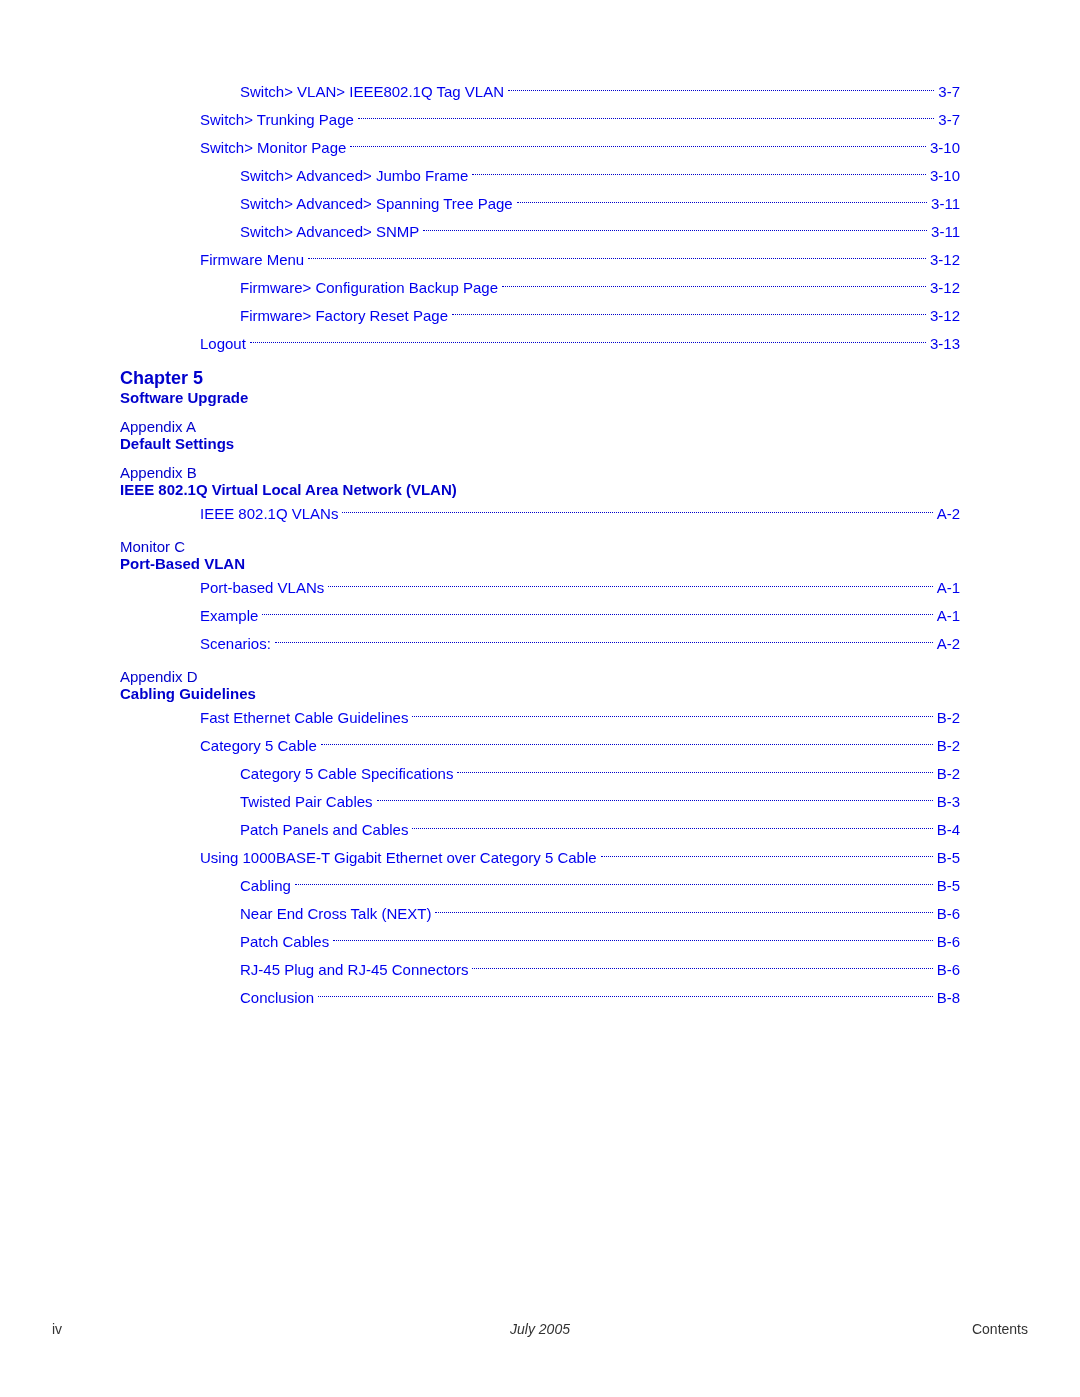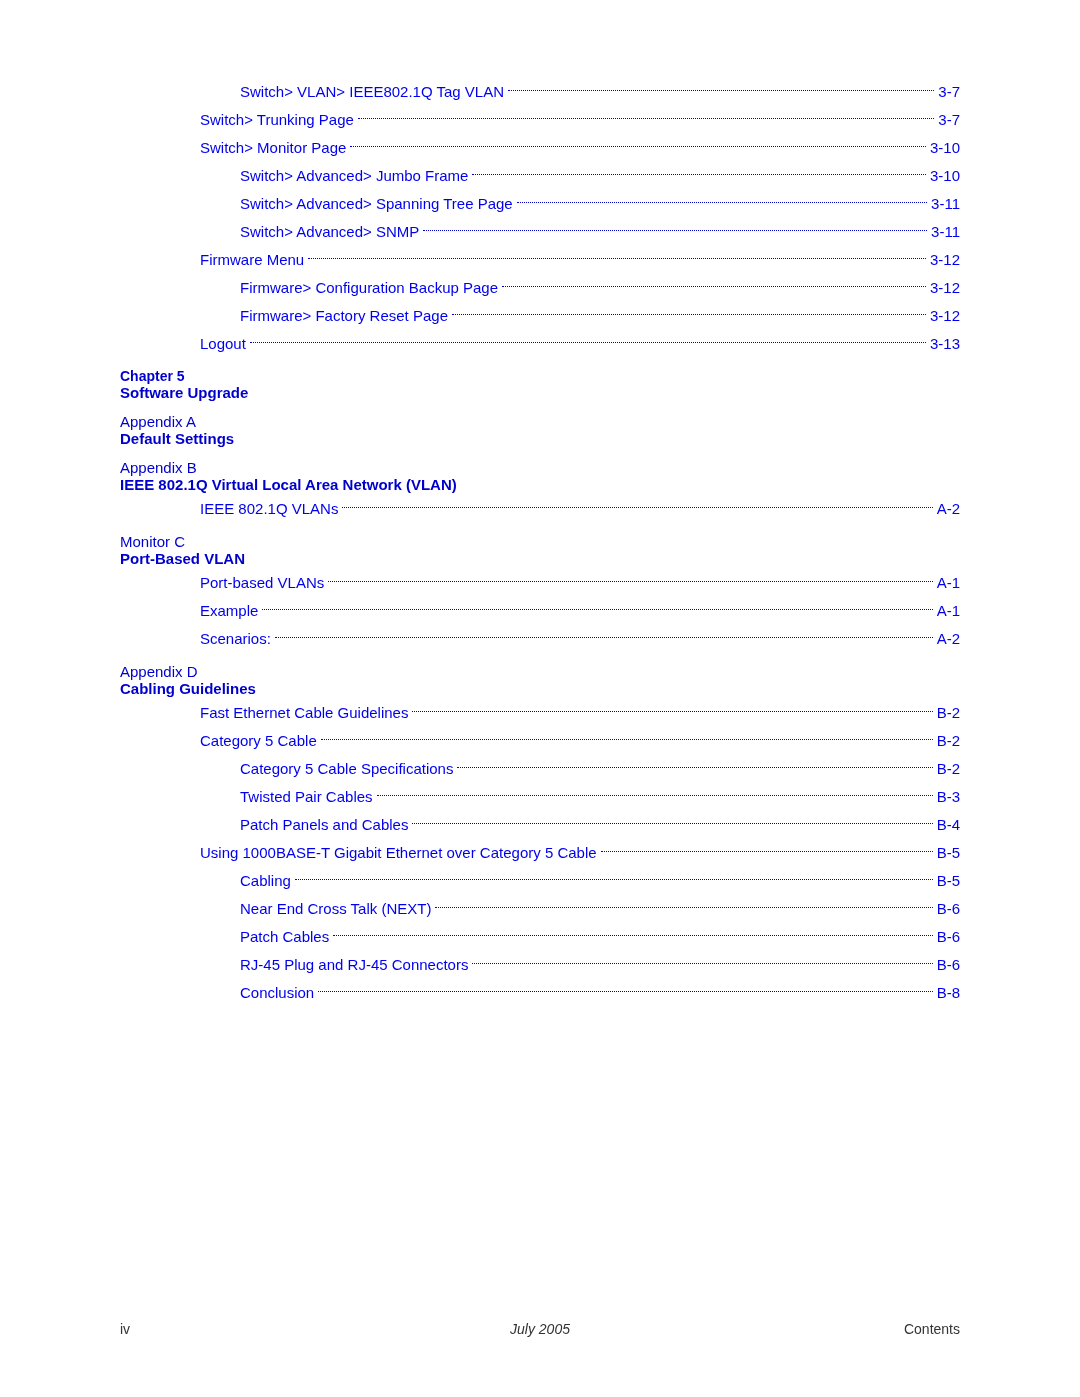--- a/index.html
+++ b/index.html
@@ -59,21 +59,21 @@
     }
 
     .chapter-heading {
       margin-top: 12px;
       margin-bottom: 2px;
     }
 
     .chapter-heading .heading-line1 {
       display: block;
       color: #0000cc;
-      font-size: 14px;
+      font-size: 18px;
       font-weight: bold;
     }
 
     .chapter-heading .heading-line2 {
       display: block;
       color: #0000cc;
       font-size: 15px;
       font-weight: bold;
       margin-bottom: 8px;
     }
@@ -99,21 +99,21 @@
     }
 
     .footer {
       position: absolute;
       bottom: 60px;
       left: 0;
       right: 0;
       display: flex;
       justify-content: space-between;
       align-items: flex-end;
-      padding: 0 120px;
+      padding: 0 52px;
     }
 
     .footer-left {
       color: #333;
       font-size: 14px;
     }
 
     .footer-center {
       position: absolute;
       left: 50%;

